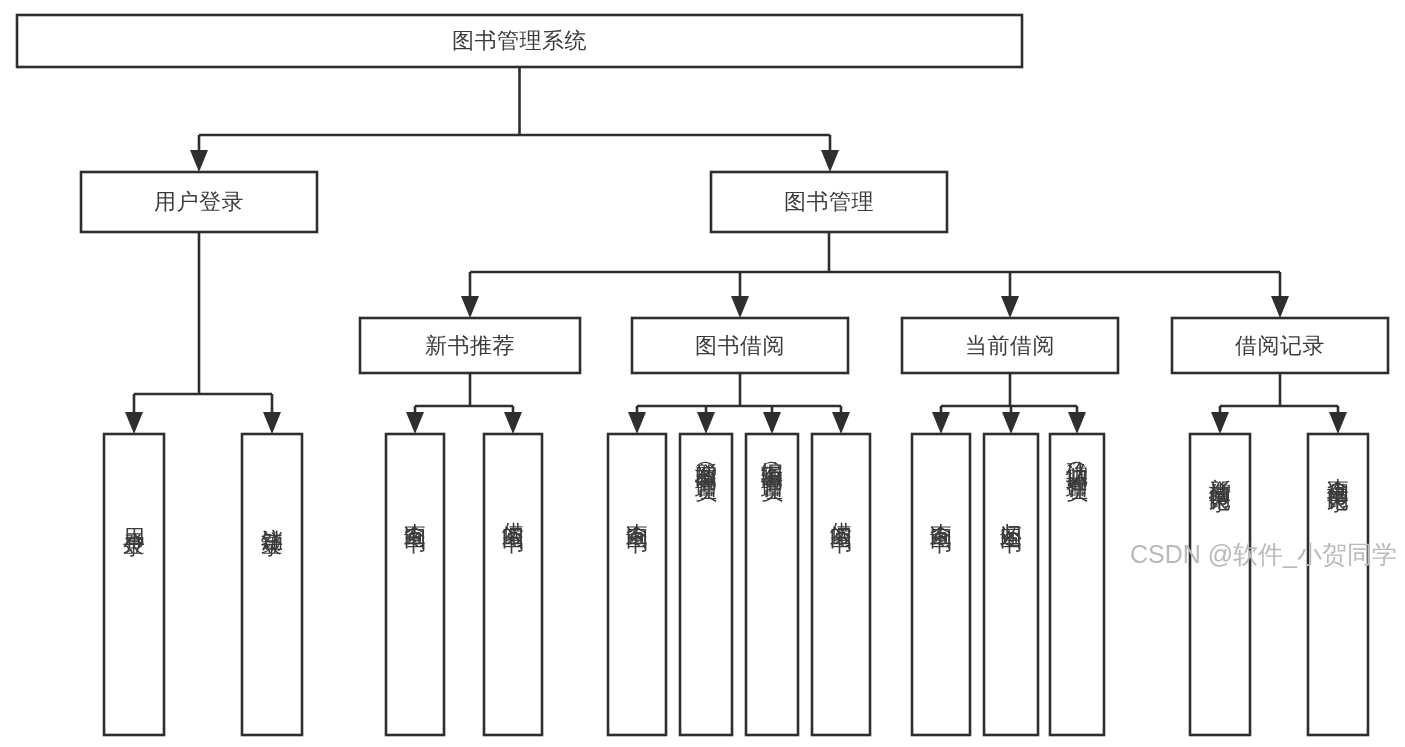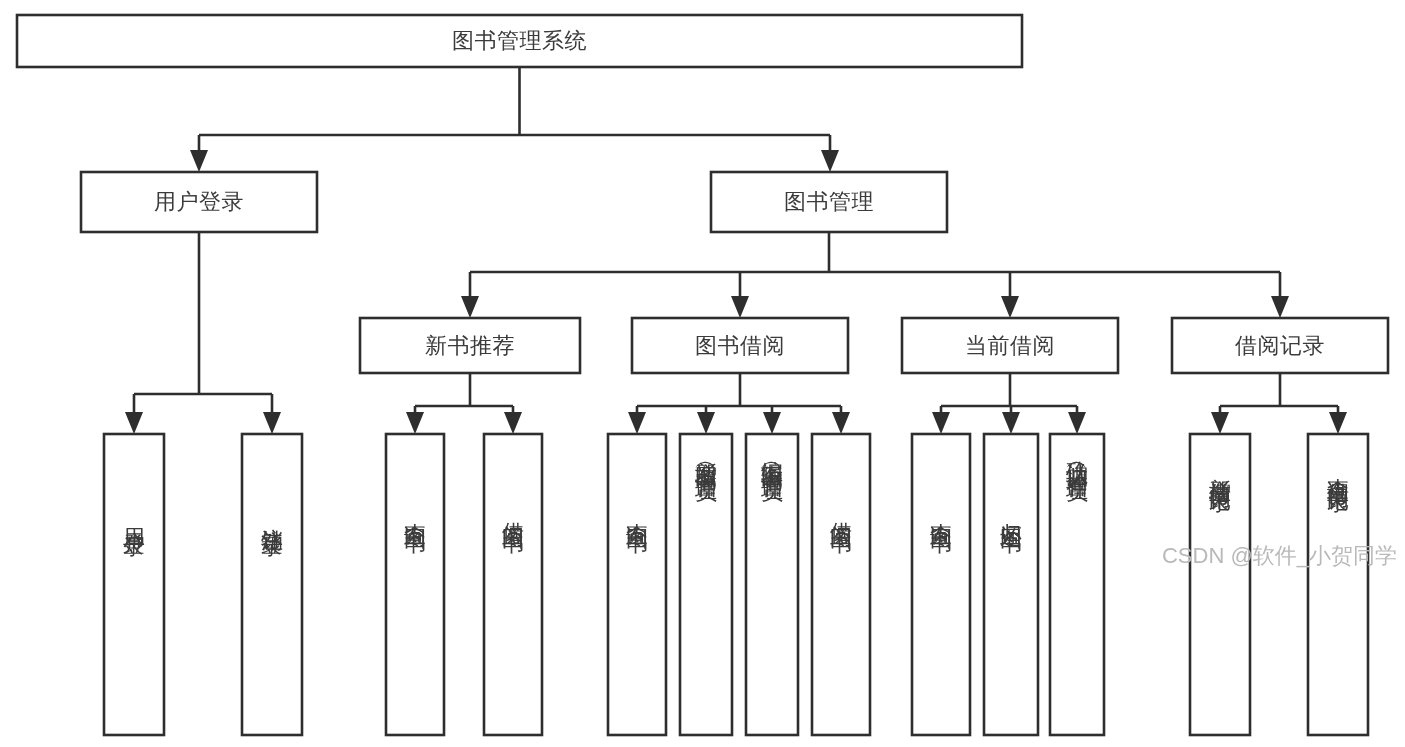--- a/index.html
+++ b/index.html
@@ -29,21 +29,21 @@
     writing-mode:vertical-rl;
     text-orientation:upright;
     font-family:"Liberation Sans","DejaVu Sans",sans-serif;
     font-size:22px;color:#3b3b3b;line-height:1.18;
     letter-spacing:3px;
     white-space:nowrap;
   }
   .watermark{
     position:absolute;right:8px;bottom:2px;
     font-family:"Liberation Sans","DejaVu Sans",sans-serif;
-    font-size:22px;color:#b9b9b9;white-space:nowrap;
+    font-size:25px;color:#b9b9b9;white-space:nowrap;
     user-select:none;
   }
 </style>
 </head>
 <body>
 
 <div id="diagram-root">
 
   <svg id="flow" viewBox="0 0 1405 747" xmlns="http://www.w3.org/2000/svg">
 

